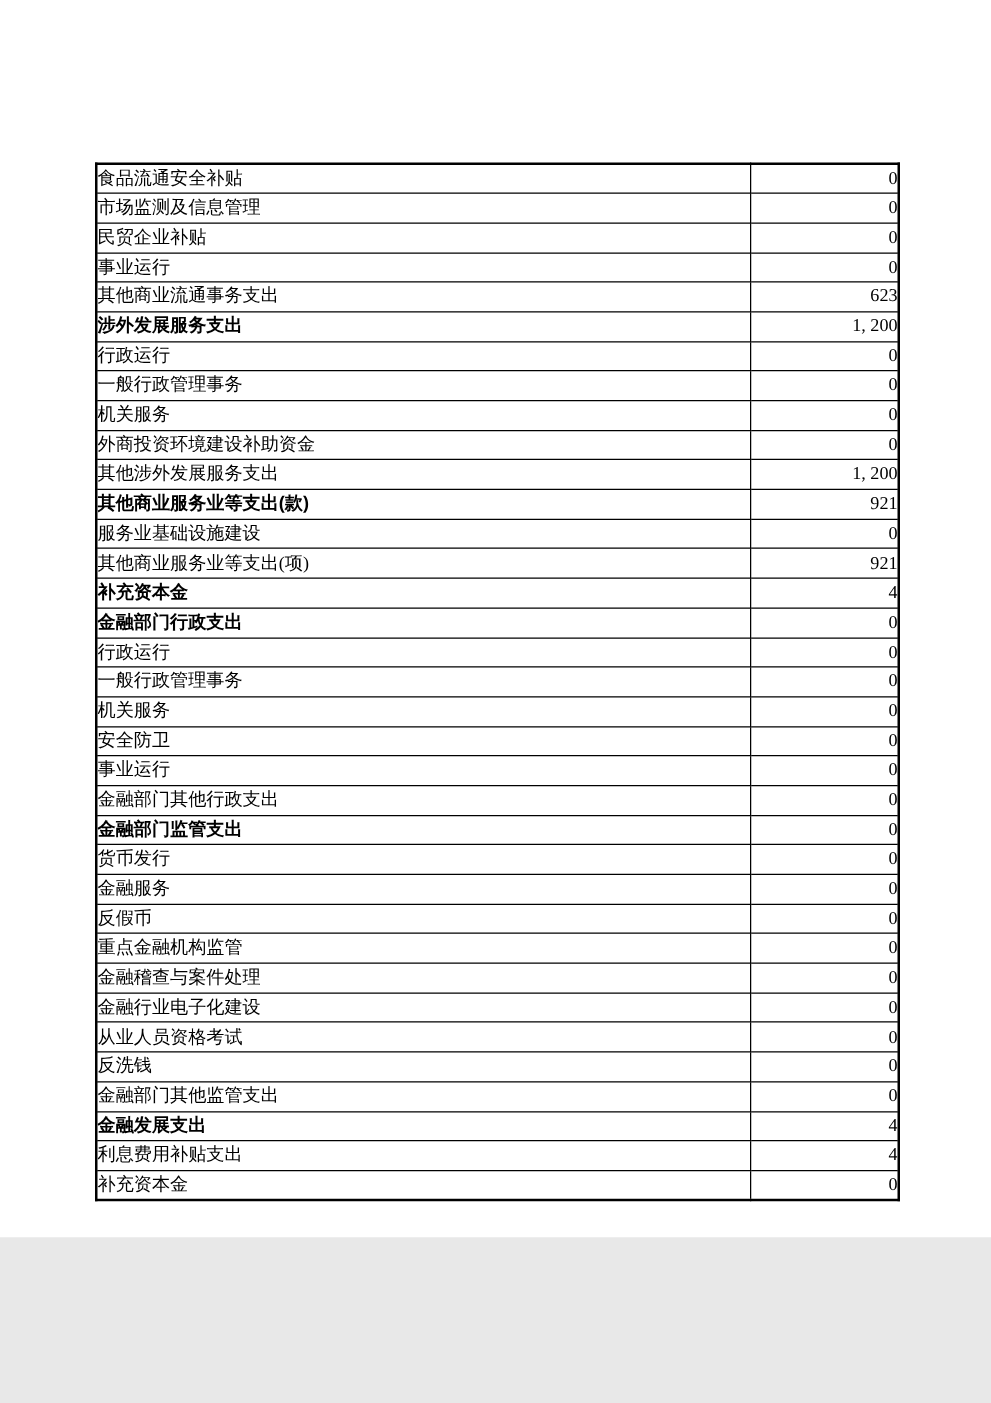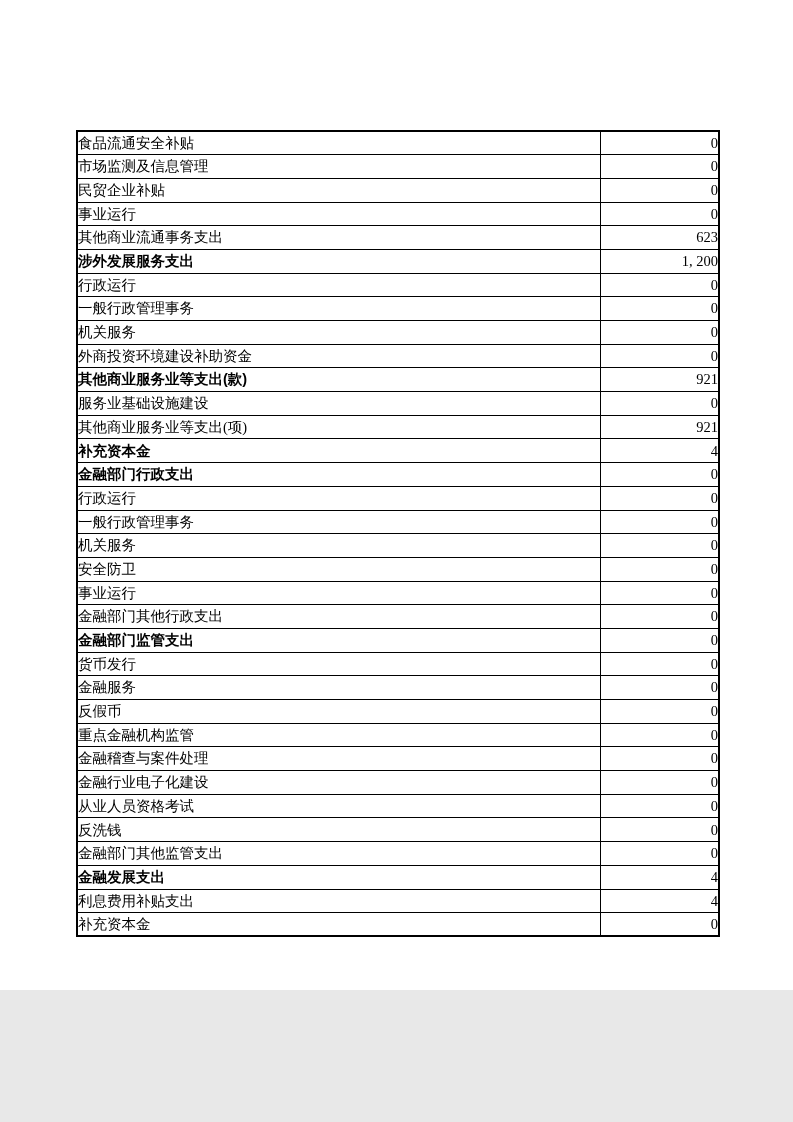--- a/index.html
+++ b/index.html
@@ -104,20 +104,24 @@
         </tr>
         <tr>
           <td class="label-cell level-2">机关服务</td>
           <td class="value-cell">0</td>
         </tr>
         <tr>
           <td class="label-cell level-2">外商投资环境建设补助资金</td>
           <td class="value-cell">0</td>
         </tr>
         <tr>
+          <td class="label-cell level-2">其他涉外发展服务支出</td>
+          <td class="value-cell">1, 200</td>
+        </tr>
+        <tr>
           <td class="label-cell level-1 bold-label">其他商业服务业等支出(款)</td>
           <td class="value-cell">921</td>
         </tr>
         <tr>
           <td class="label-cell level-2">服务业基础设施建设</td>
           <td class="value-cell">0</td>
         </tr>
         <tr>
           <td class="label-cell level-2">其他商业服务业等支出(项)</td>
           <td class="value-cell">921</td>

